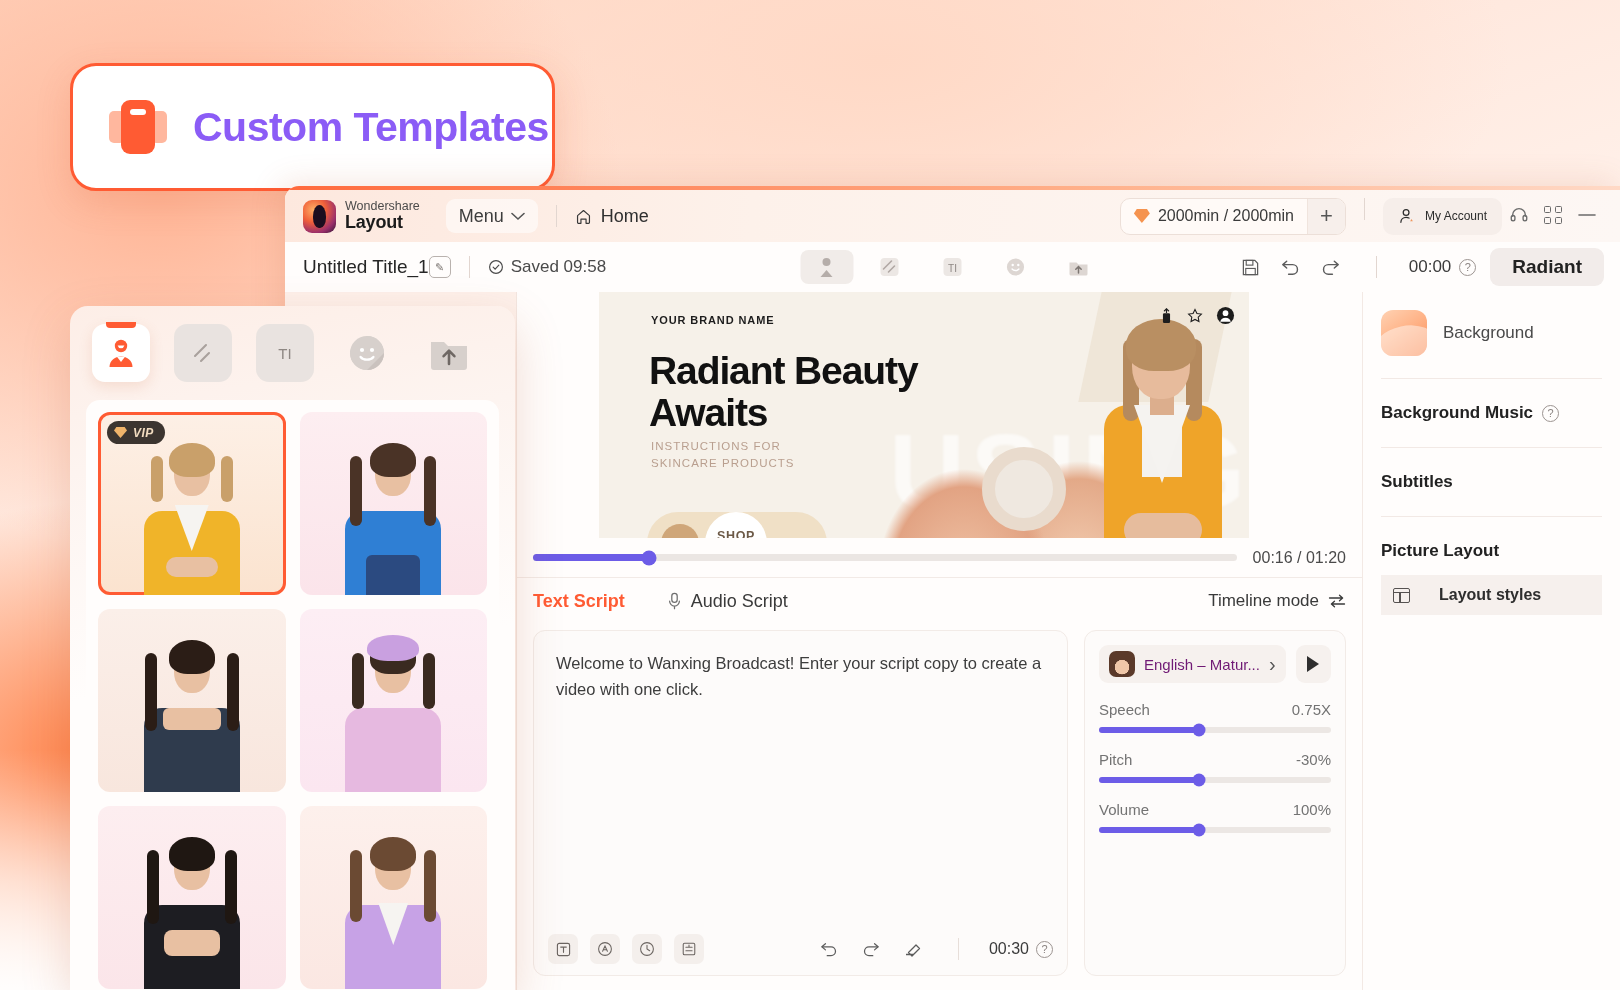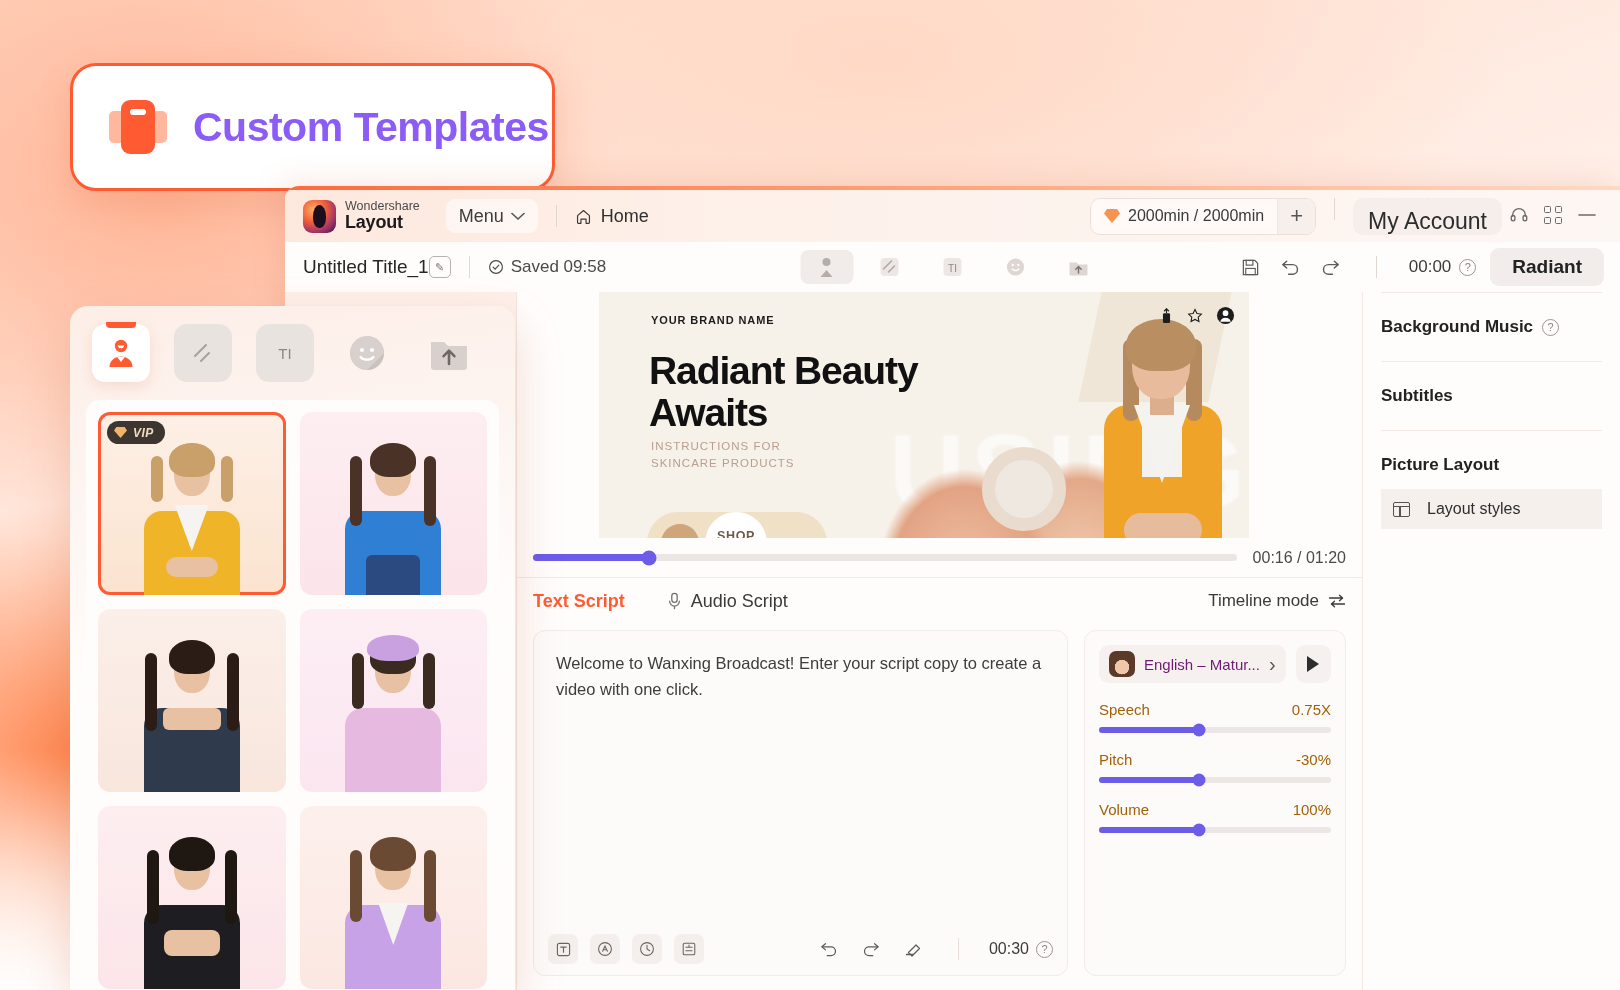--- a/index.html
+++ b/index.html
@@ -104,21 +104,21 @@
     width:38px; height:100%; display:flex; align-items:center; justify-content:center;
     border-left:1px solid #f0e4dd; font-size:22px; color:#555; cursor:pointer; background:#f7efeb;
   }
   .gem {
     width:16px; height:14px; background:#f5934f;
     clip-path: polygon(50% 100%, 0 32%, 18% 0, 82% 0, 100% 32%);
     position:relative;
   }
   #account-btn {
     display:flex; align-items:center; gap:9px; height:37px; padding:0 15px;
-    border-radius:10px; background:#f6eeea; font-size:23px; color:#2c2c2c; cursor:pointer;flex-direction:column;
+    border-radius:10px; background:#f6eeea; font-size:12px; color:#2c2c2c; cursor:pointer;
   }
   .hicon { width:34px; height:34px; display:flex; align-items:center; justify-content:center; cursor:pointer; color:#6b6b6b; }
   #grid-icon i { display:block; width:7px; height:7px; border:1.6px solid #6b6b6b; border-radius:1.5px; }
   #grid-icon .gw { display:grid; grid-template-columns:7px 7px; gap:4px; }
 
   
   #header2 {
     position:absolute; left:0; right:0; top:56px; height:50px;
     background:#fffdfc; display:flex; align-items:center; padding:0 16px 0 18px;
   }
@@ -279,21 +279,21 @@
     width:26px;height:26px;border-radius:7px;flex:none;
     background:radial-gradient(circle at 50% 62%, #f0c7a8 0 34%, #5b3a2a 36% 100%);
   }
   #voice-name { flex:1; font-size:15px; color:#701a75; white-space:nowrap; overflow:hidden; }
   #play-btn {
     width:42px;height:38px;border-radius:9px;background:#f6f1ee;
     display:flex;align-items:center;justify-content:center;cursor:pointer;
   }
   #play-btn .tri { width:0;height:0;border-left:12px solid #2e2e2e;border-top:8px solid transparent;border-bottom:8px solid transparent; }
   .slider-group { margin-top:18px; }
-  .slider-head { display:flex; justify-content:space-between; font-size:15px; color:#a16207; margin-bottom:9px; }
+  .slider-head { display:flex; justify-content:space-between; font-size:15px; color:#737373; margin-bottom:9px; }
   .s-track { height:6px; border-radius:3px; background:#ece7e4; position:relative; }
   .s-fill { position:absolute; left:0; top:0; height:100%; border-radius:3px; background:#6c5ce7; }
   .s-knob { position:absolute; top:50%; transform:translate(-50%,-50%); width:13px;height:13px;border-radius:50%;background:#6c5ce7; }
 
   
   #right-panel {
     position:absolute; right:0; top:106px; bottom:0; width:258px;
     background:#fffdfc; border-left:1px solid #f3e9e4; padding:0 18px;
   }
   #bg-row { display:flex; align-items:center; gap:16px; padding:18px 0 22px 0; }
@@ -302,21 +302,21 @@
     background:linear-gradient(145deg,#ffd2b3 0%,#ffb489 45%,#f98b55 100%);
     position:relative; overflow:hidden;
   }
   #bg-thumb::after{ content:""; position:absolute; left:-8px; top:16px; width:64px;height:40px;
     background:rgba(255,255,255,.45); border-radius:50% 50% 0 0; transform:rotate(-12deg); }
   #bg-label { font-size:17px; color:#4a4a4a; }
   .rsec { border-top:1px solid #f2e9e5; padding:24px 0; font-size:17px; font-weight:700; color:#222; display:flex; align-items:center; gap:9px; }
   .qmark { width:17px;height:17px;border-radius:50%;border:1.3px solid #9c9491;font-size:11px;font-weight:400;color:#8a8381;display:flex;align-items:center;justify-content:center; }
   #layout-styles {
     margin-top:4px; height:40px; border-radius:0; background:#f6f0ed;
-    display:flex; align-items:center; gap:17px; padding:0 12px; font-size:16px; color:#2e2e2e; cursor:pointer;
+    display:flex; align-items:center; gap:29px; padding:0 12px; font-size:16px; color:#2e2e2e; cursor:pointer;font-weight:bold;
   }
   .layout-glyph { width:17px;height:15px;border:1.6px solid #565251;border-radius:2px;position:relative; }
   .layout-glyph::before{content:"";position:absolute;left:0;top:3px;right:0;height:1.6px;background:#565251;}
   .layout-glyph::after{content:"";position:absolute;left:5px;top:3px;bottom:0;width:1.6px;background:#565251;}
 
   
   #avatar-panel {
     position:absolute; left:70px; top:306px; width:445px; height:684px;
     background: linear-gradient(170deg,#fdeee7 0%,#fdf4f0 22%,#fffdfc 52%,#fffdfc 100%);
     border-radius:18px 18px 0 0;
@@ -687,20 +687,24 @@
         </div>
         <div class="s-track">
           <div class="s-fill" style="width:43%"></div>
             <div class="s-knob" style="left:43%"></div>
         </div>
       </div>
     </div>
   </div>
 
   <div id="right-panel">
+    <div id="bg-row">
+      <div id="bg-thumb"></div>
+      <div id="bg-label">Background</div>
+    </div>
     <div class="rsec">
       <span>Background Music</span>
       <span class="qmark">?</span>
     </div>
     <div class="rsec">
       <span>Subtitles</span>
     </div>
     <div class="rsec" style="padding-bottom:10px">
       <span>Picture Layout</span>
     </div>

